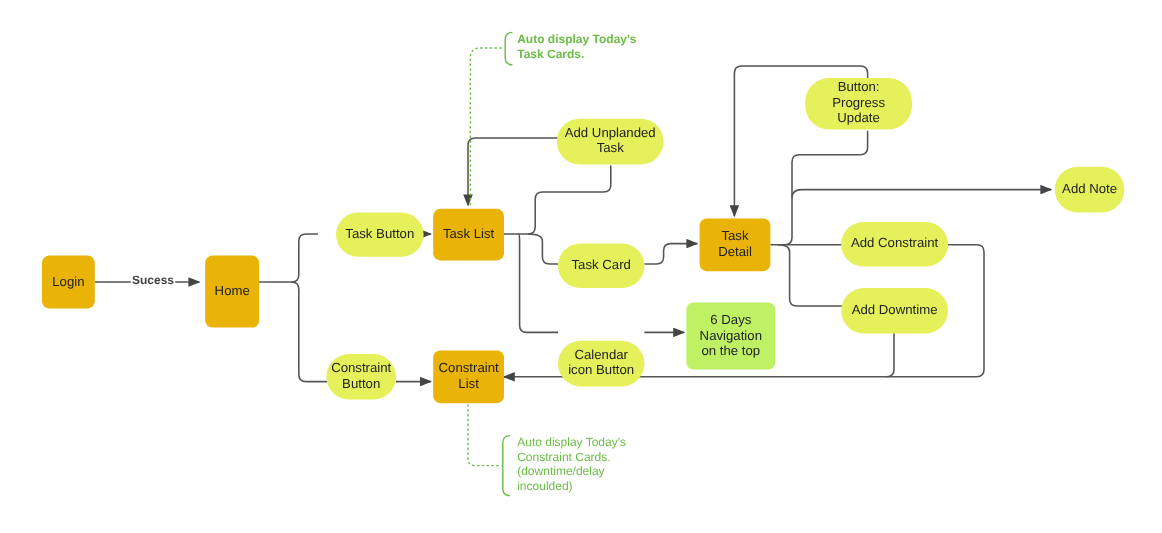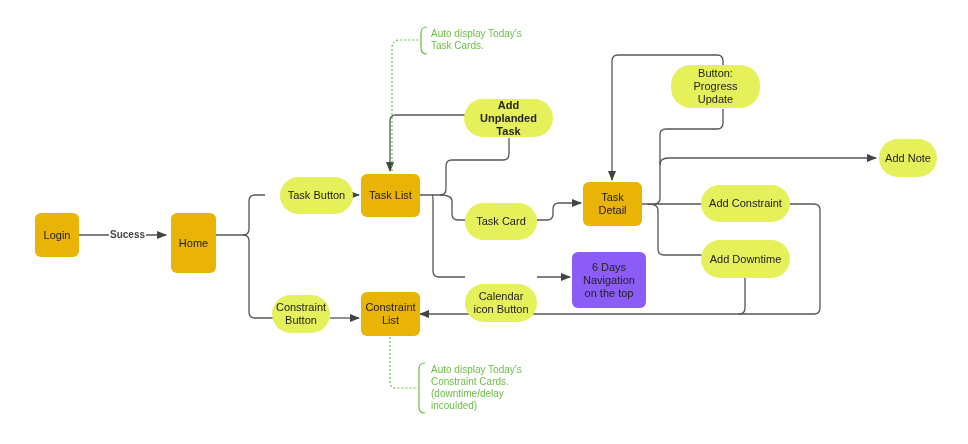--- a/index.html
+++ b/index.html
@@ -1,21 +1,21 @@
 <!DOCTYPE html>
 <html><head>
 <meta charset="utf-8">
 <style>
   html,body{margin:0;padding:0;background:#ffffff;}
   body{width:968px;height:444px;position:relative;overflow:hidden;font-family:"Liberation Sans",sans-serif;}
   #canvas{position:absolute;left:0;top:0;width:968px;height:444px;}
   .node{position:absolute;display:flex;align-items:center;justify-content:center;text-align:center;font-size:11px;color:#222;line-height:13px;box-sizing:border-box;padding:2px 4px;}
   .screen{background:#eab308;border-radius:6px;}
   .action{background:#e5f05a;border-radius:20px;text-align:center;}
-  .gray{background:#8b5cf6;border-radius:6px;}
+  .gray{background:#bef264;border-radius:6px;}
   .note{position:absolute;color:#6cbd45;font-size:10px;line-height:12px;}
   .edge-label{position:absolute;font-size:10px;color:#444;background:#fff;padding:0 1px;font-weight:bold;}
 </style>
 </head>
 <body>
 
 <svg id="canvas" viewBox="0 0 968 444" width="968" height="444">
   <defs>
     <marker id="arr" markerWidth="10" markerHeight="8" refX="9" refY="4" orient="auto" markerUnits="userSpaceOnUse">
       <path d="M0,0 L10,4 L0,8 Z" fill="#444"></path>
@@ -79,24 +79,24 @@
     <span>Constraint Button</span>
   </div>
 
 <div class="node screen" style="left:361px;top:174px;width:59px;height:43px;">
     <span>Task List</span>
   </div>
 <div class="node screen" style="left:361px;top:292px;width:59px;height:44px;">
     <span>Constraint List</span>
   </div>
 
-<div class="note" style="left:431px;top:28px;width:110px;">Auto display Today's Task Cards.</div>
+<div class="note" style="left:431px;top:28px;width:110px;font-weight:bold;">Auto display Today's Task Cards.</div>
 <div class="note" style="left:431px;top:364px;width:110px;">Auto display Today's Constraint Cards. (downtime/delay incoulded)</div>
 
-<div class="node action" style="left:464px;top:99px;width:89px;height:38px;font-weight:bold;">
+<div class="node action" style="left:464px;top:99px;width:89px;height:38px;">
     <span>Add Unplanded Task</span>
   </div>
 <div class="node action" style="left:465px;top:203px;width:72px;height:37px;">
     <span>Task Card</span>
   </div>
 <div class="node action" style="left:465px;top:258px;width:72px;height:38px;margin-top:26px;">
     <span>Calendar icon Button</span>
   </div>
 <div class="node gray" style="left:572px;top:252px;width:74px;height:56px;">
     <span>6 Days Navigation on the top</span>

